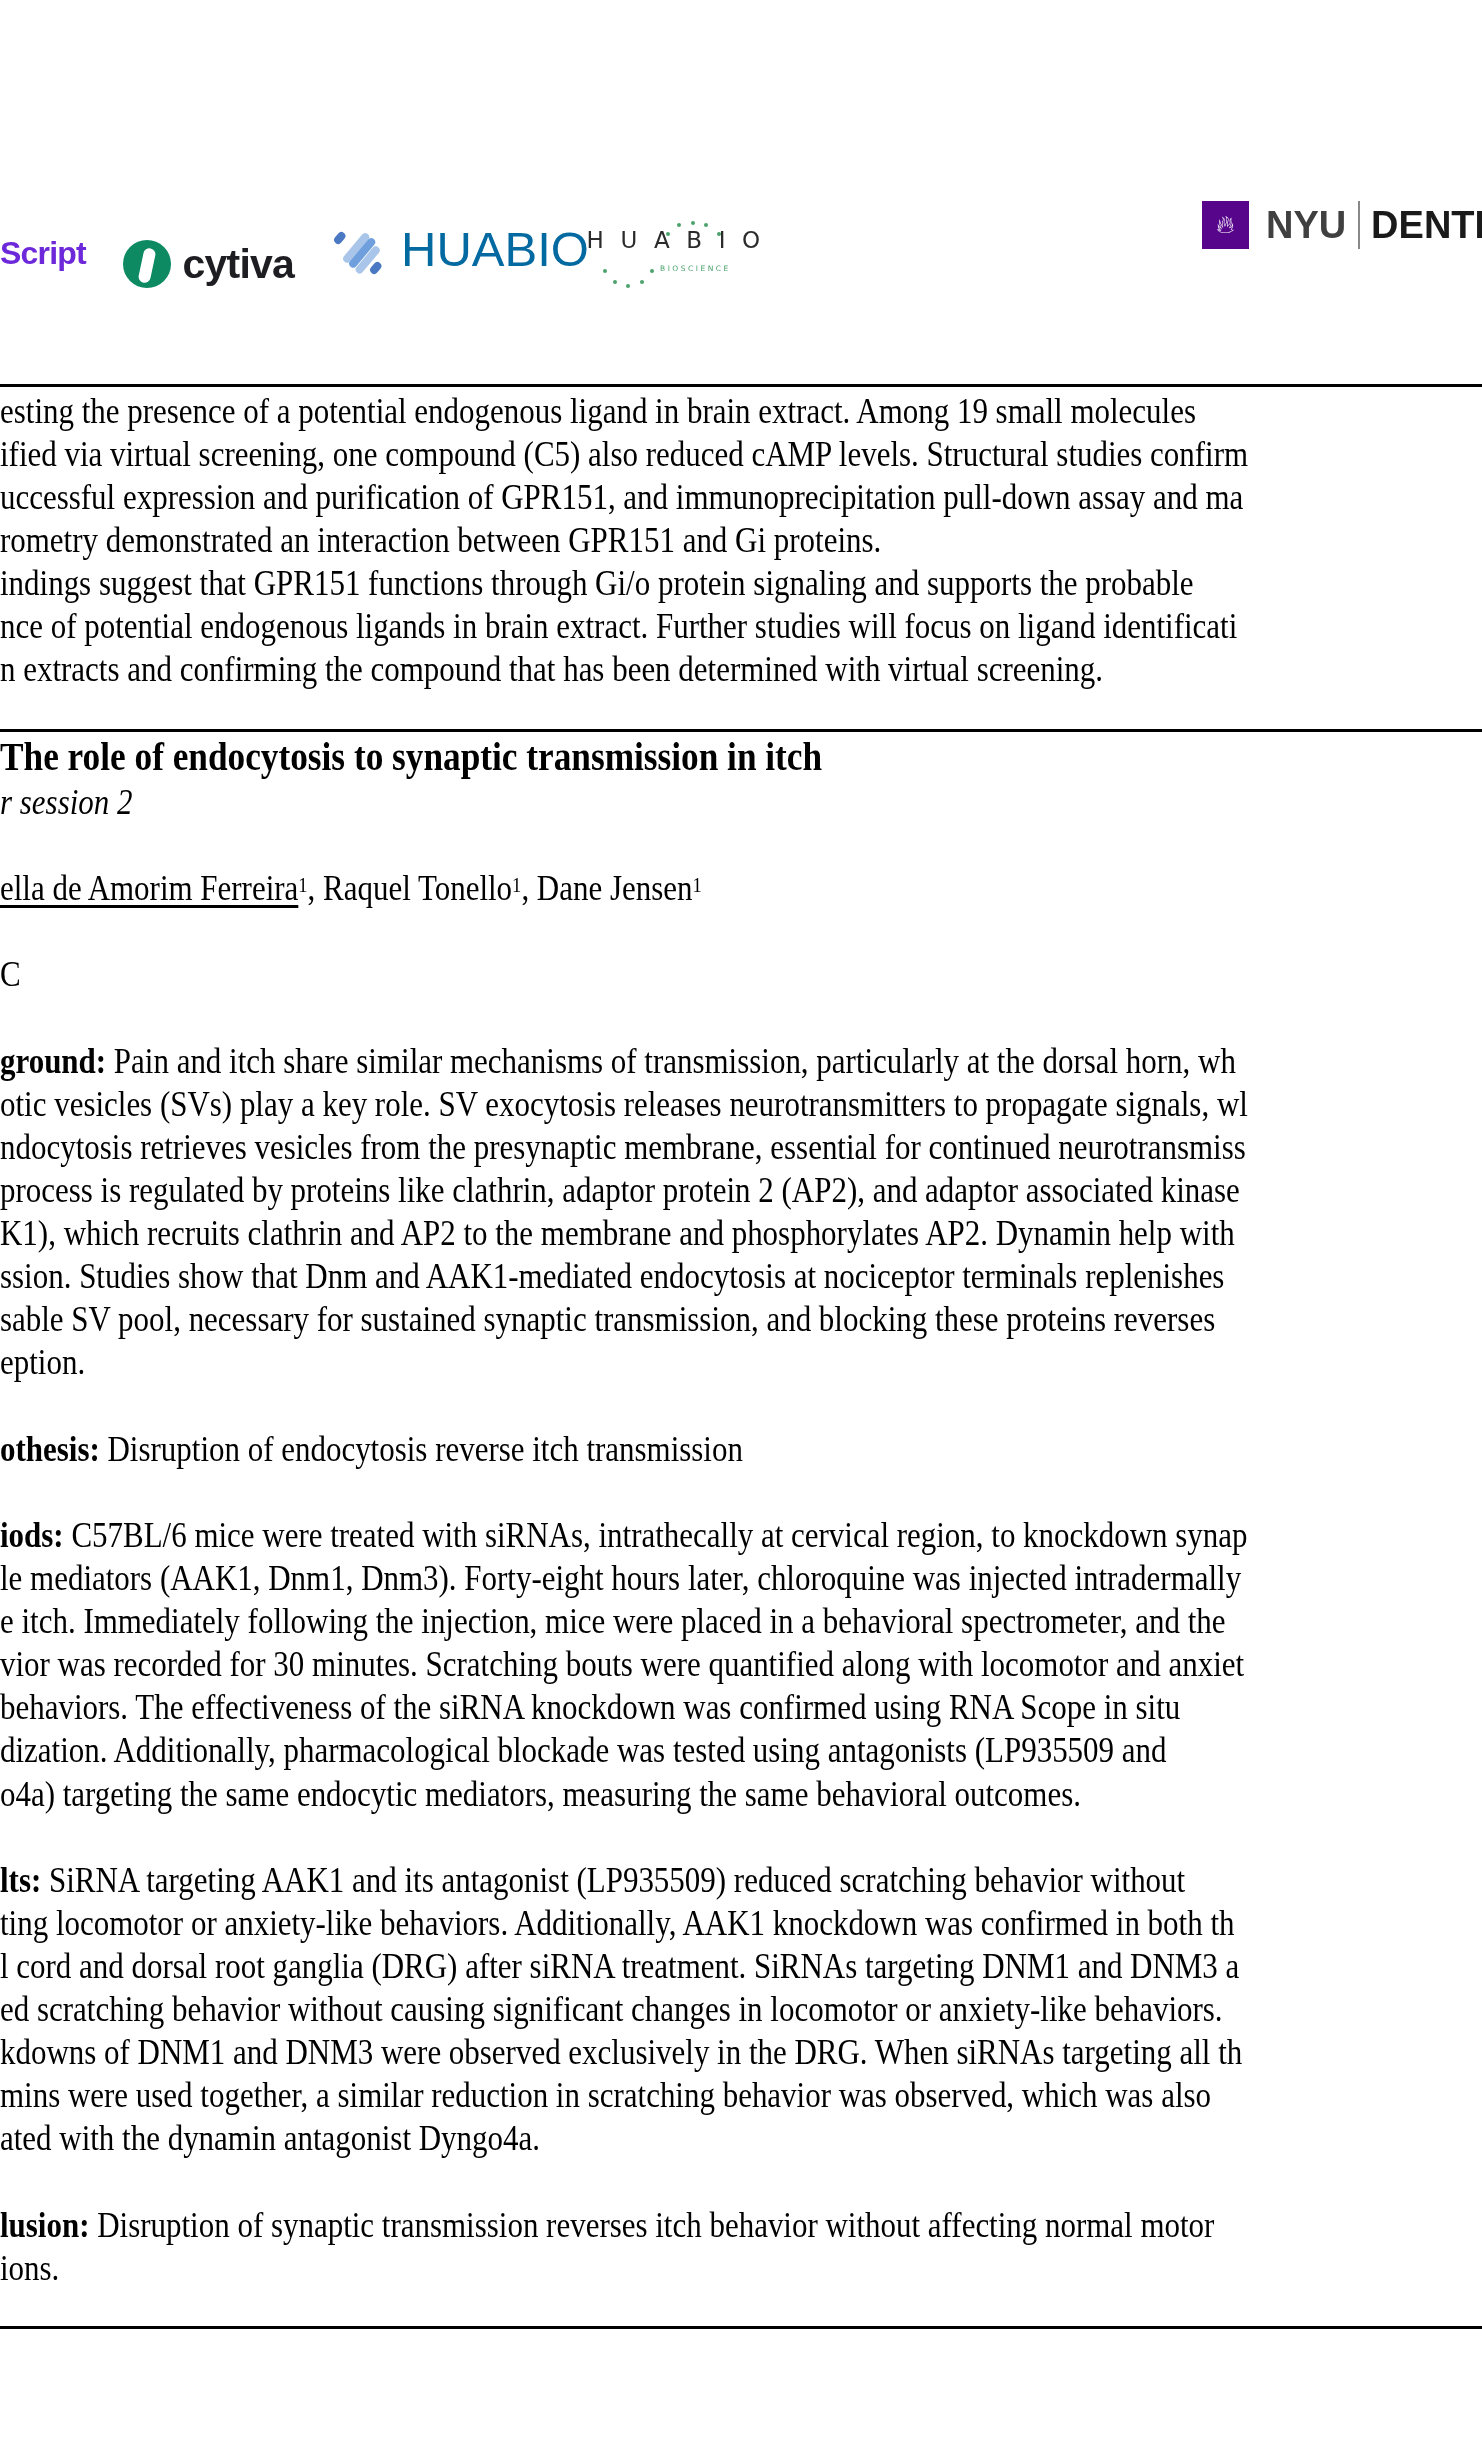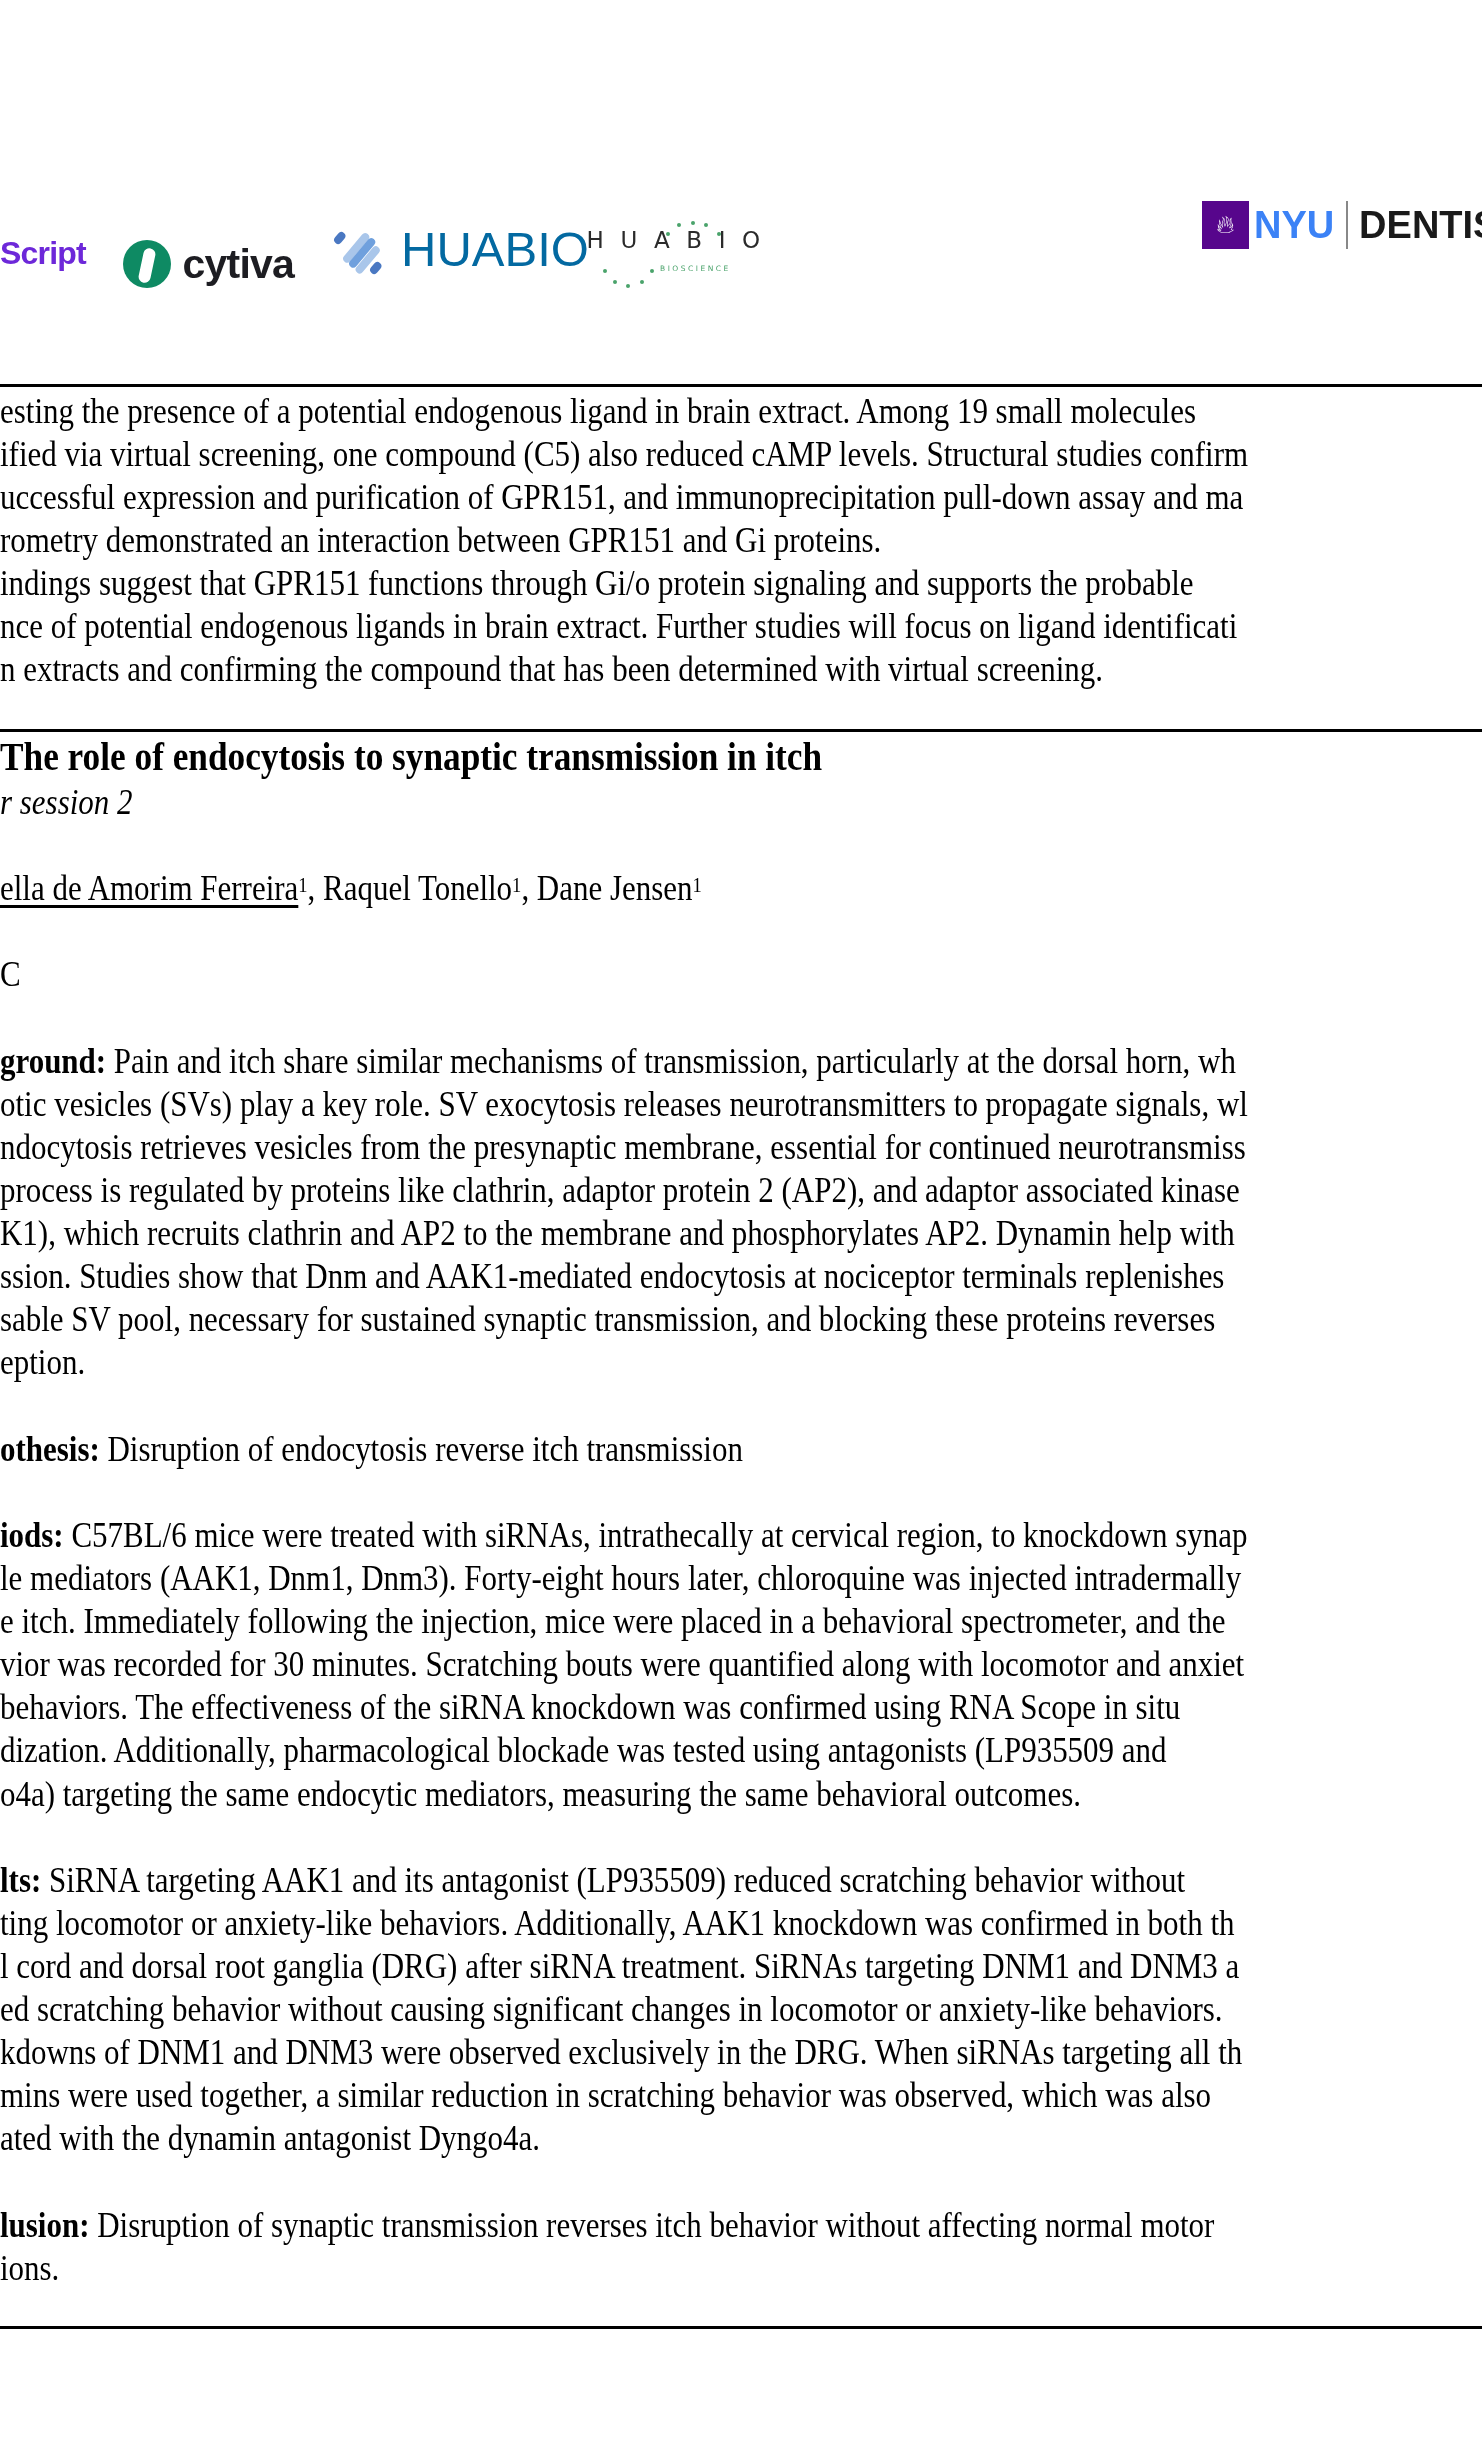--- a/index.html
+++ b/index.html
@@ -21,21 +21,21 @@
   .huabio{left:336px;top:221px;}
   .huabio .mark{width:48px;height:46px;position:relative;}
   .huabio .bar{position:absolute;height:7.5px;border-radius:4.1px;transform:rotate(-50deg);transform-origin:center;}
   .huabio .txt{font-family:"Liberation Sans",sans-serif;font-size:49px;color:#0369a1;margin-left:17px;letter-spacing:0px;}
   .twist{left:580px;top:209px;width:158px;height:76px;}
   .twist .txt{position:absolute;left:6.6px;top:18px;font-family:"DejaVu Sans",sans-serif;font-size:23px;color:#2b2b2b;letter-spacing:16.6px;}
   .twist .sub{position:absolute;left:80px;top:55px;font-family:"DejaVu Sans",sans-serif;font-size:7.5px;color:#4aa36b;letter-spacing:2.5px;}
   .twist .dot{position:absolute;width:4.1px;height:4.1px;border-radius:50%;background:#4aa36b;}
   .nyu{left:1202px;top:201px;}
   .nyu .mark{width:47px;height:48px;background:#57068c;display:flex;align-items:center;justify-content:center;color:#fff;font-size:25px;}
-  .nyu .txt{font-family:"Liberation Sans",sans-serif;font-weight:bold;font-size:38px;color:#3b82f6;margin-left:5px;}
+  .nyu .txt{font-family:"Liberation Sans",sans-serif;font-weight:bold;font-size:38px;color:#404040;margin-left:17px;}
   .nyu .sep{width:1.7px;height:48px;background:#888;margin:0 11.6px;}
   .nyu .dent{font-family:"Liberation Sans",sans-serif;font-weight:bold;font-size:38px;color:#1a1a1a;}
 </style>
 </head>
 <body>
 
 <div class="logo script">
     <span>Script</span>
   </div>
 

